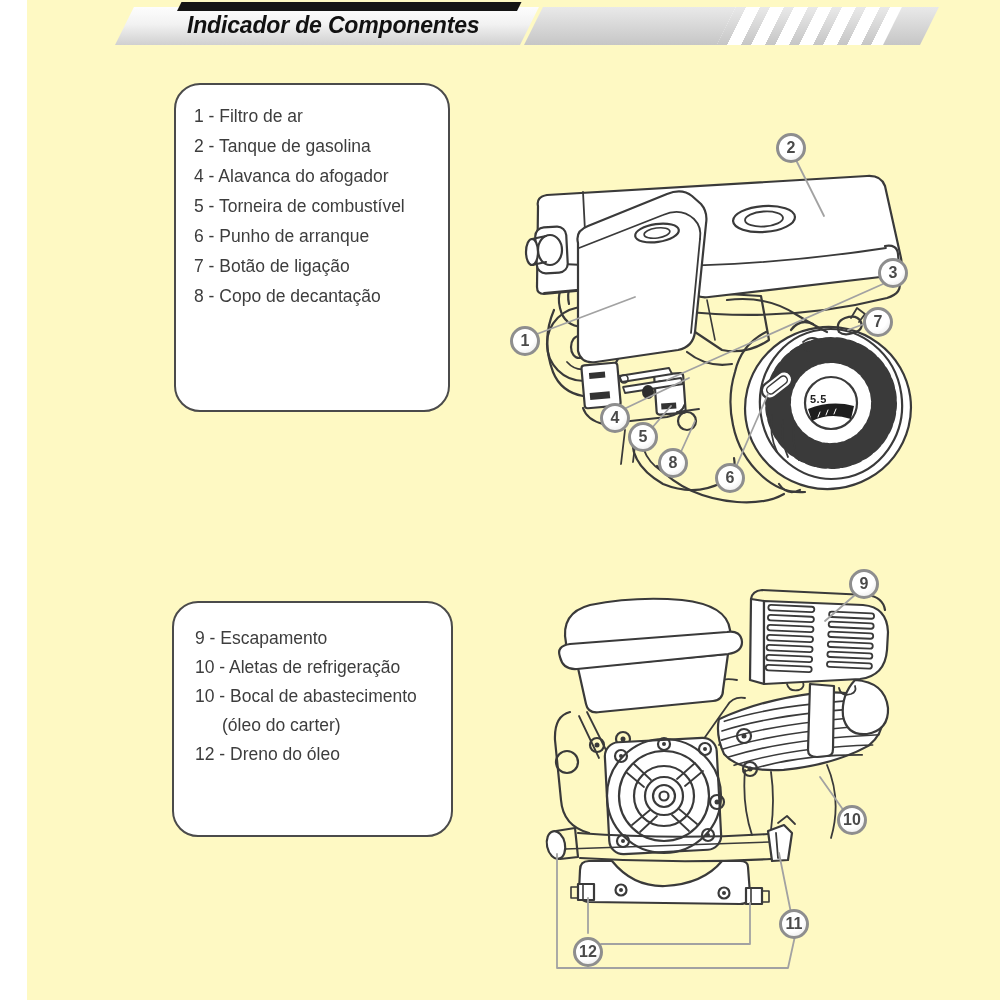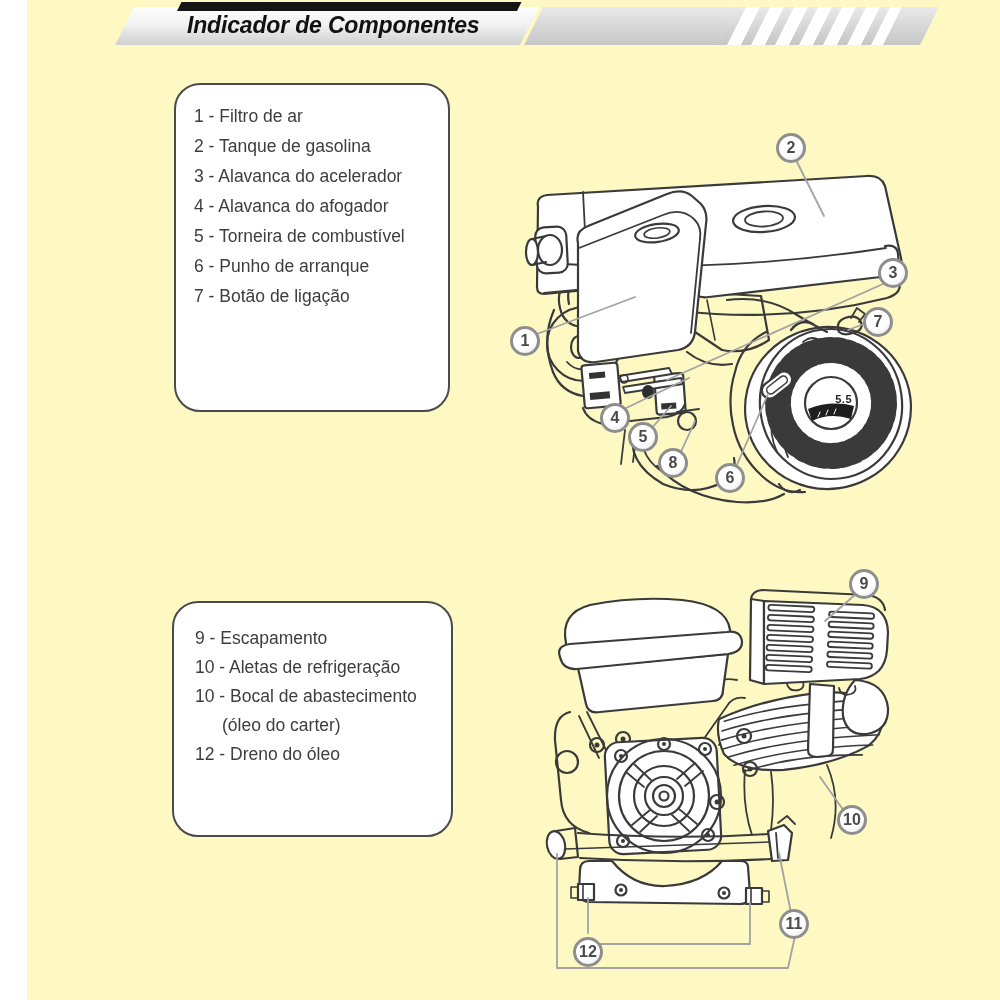--- a/index.html
+++ b/index.html
@@ -31,43 +31,43 @@
   .legend .li.indent{padding-left:27px;}
 
   
   .callout{position:absolute;width:30px;height:30px;border-radius:50%;
         border:3px solid #8e8e8e;box-sizing:border-box;
         background:radial-gradient(circle at 38% 30%,#ffffff 55%,#e3e3e3 100%);
         display:flex;align-items:center;justify-content:center;
         font-size:16px;font-weight:bold;color:#4a4a4a;}
 
   .art{position:absolute;left:0;top:0;}
-  .badge{position:absolute;left:783px;top:393px;width:42px;text-align:right;
+  .badge{position:absolute;left:783px;top:393px;width:42px;text-align:left;
         font-size:11px;font-weight:bold;color:#222;letter-spacing:0.5px;}
 </style>
 </head>
 <body>
 
 <div class="page">
 
   <div class="hdr-titleband"></div>
   <div class="hdr-blackbar"></div>
   <div class="hdr-grayband">
     <div class="hdr-stripes"></div>
   </div>
   <div class="hdr-title">Indicador de Componentes</div>
 
   <div class="legend legend-top">
     <div class="li">1 - Filtro de ar</div>
     <div class="li">2 - Tanque de gasolina</div>
-    <div class="li">3 - Alavanca do acelerador</div>
     <div class="li">4 - Alavanca do afogador</div>
     <div class="li">5 - Torneira de combustível</div>
     <div class="li">6 - Punho de arranque</div>
     <div class="li">7 - Botão de ligação</div>
+    <div class="li">8 - Copo de decantação</div>
   </div>
 
   <div class="legend legend-bottom">
     <div class="li">9 - Escapamento</div>
     <div class="li">10 - Aletas de refrigeração</div>
     <div class="li">10 - Bocal de abastecimento</div>
     <div class="li indent">(óleo do carter)</div>
     <div class="li">12 - Dreno do óleo</div>
   </div>
 

